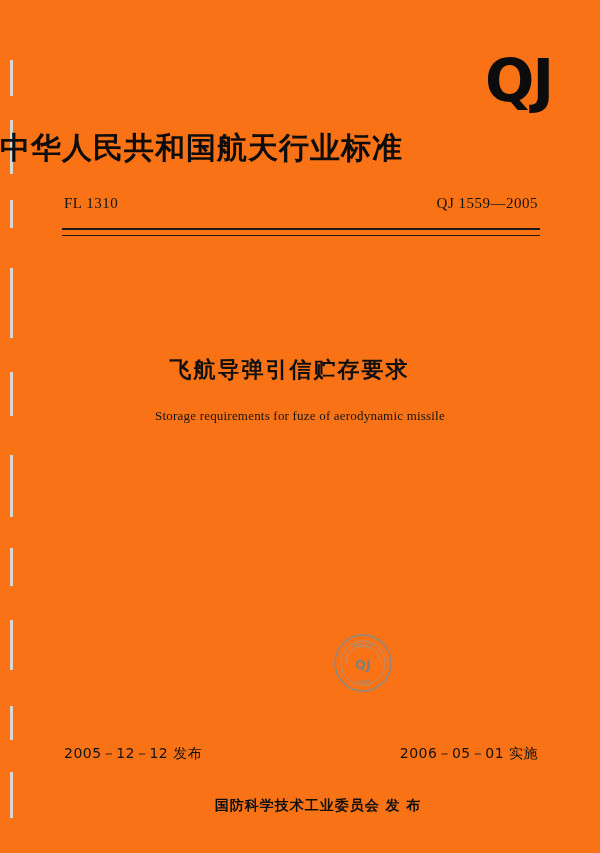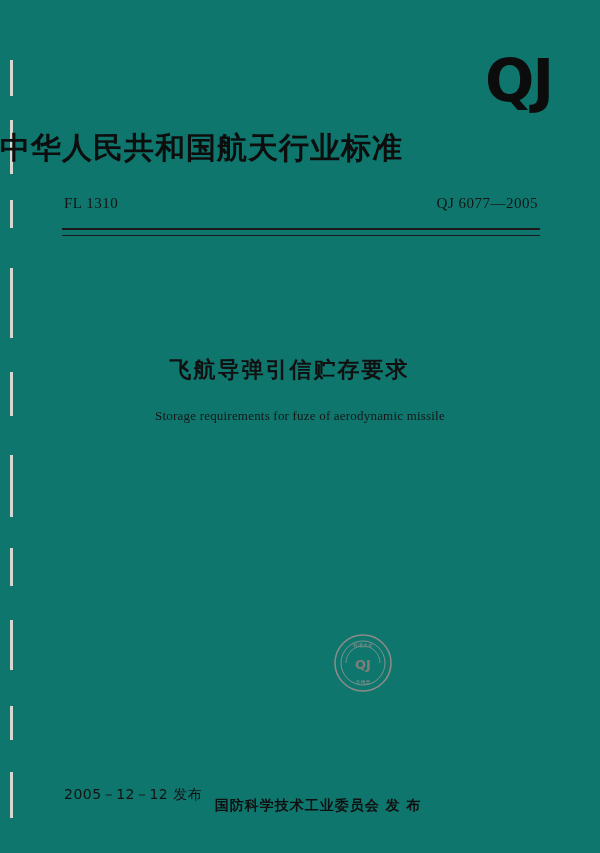--- a/index.html
+++ b/index.html
@@ -11,21 +11,21 @@
     height: 853px;
     background: #ffffff;
     font-family: "Liberation Sans", sans-serif;
     color: #111111;
     overflow: hidden;
   }
   .page {
     position: relative;
     width: 600px;
     height: 853px;
-    background: #0f766e;
+    background: #f97316;
   }
 
   
   .logo {
     position: absolute;
     top: 52px;
     right: 48px;
     font-family: "DejaVu Sans", sans-serif;
     font-weight: bold;
     font-size: 58px;
@@ -110,21 +110,21 @@
     top: 632px;
     left: 332px;
     width: 62px;
     height: 62px;
   }
   .stamp svg { display: block; }
 
   
   .dates-row {
     position: absolute;
-    top: 786px;
+    top: 745px;
     left: 64px;
     width: 474px;
     display: flex;
     justify-content: space-between;
     align-items: center;
     font-family: "DejaVu Sans", sans-serif;
     font-size: 14px;
     color: #121212;
     letter-spacing: 0.5px;
     gap: 48px;
@@ -177,21 +177,21 @@
     <i style="top:706px;height:34px;"></i>
     <i style="top:772px;height:46px;"></i>
   </div>
 
   <div class="logo">QJ</div>
 
   <div class="main-title">中华人民共和国航天行业标准</div>
 
   <div class="meta-row">
     <span class="meta-left">FL 1310</span>
-    <span class="meta-right">QJ 6077—2005</span>
+    <span class="meta-right">QJ 1559—2005</span>
   </div>
 
   <div class="rule top"></div>
   <div class="rule bottom"></div>
 
   <div class="doc-title-cn">飞航导弹引信贮存要求</div>
 
   <div class="doc-title-en">Storage requirements for fuze of aerodynamic missile</div>
 
   <div class="stamp">
@@ -200,17 +200,18 @@
       <circle cx="31" cy="31" r="22" fill="none" stroke="#9a9a95" stroke-width="0.8"></circle>
       <path d="M14 31 a17 17 0 0 1 34 0" fill="none" stroke="#a3a39e" stroke-width="0.6"></path>
       <text x="31" y="37" text-anchor="middle" font-family="DejaVu Sans, sans-serif" font-size="13" font-weight="bold" fill="#7f7f7a">QJ</text>
       <text x="31" y="15" text-anchor="middle" font-family="DejaVu Sans, sans-serif" font-size="5" fill="#8f8f8a">标准文本</text>
       <text x="31" y="52" text-anchor="middle" font-family="DejaVu Sans, sans-serif" font-size="5" fill="#8f8f8a">专用章</text>
     </svg>
   </div>
 
   <div class="dates-row">
     <span>2005－12－12 发布</span>
+    <span>2006－05－01 实施</span>
   </div>
 
   <div class="publisher">国防科学技术工业委员会   发 布</div>
 
 </div>
 
 </body></html>

